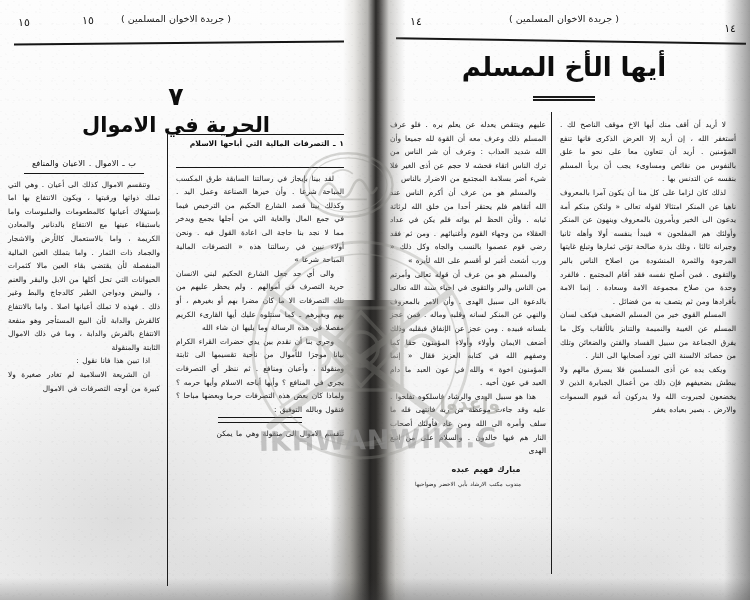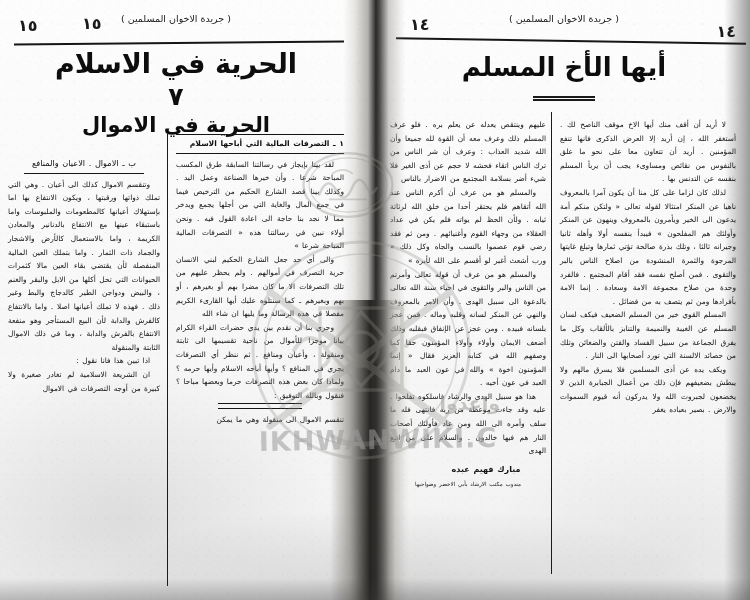--- a/index.html
+++ b/index.html
@@ -54,21 +54,21 @@
   
   .page{position:absolute;top:0;height:600px;}
   #page-left{left:0;width:352px;}
   #page-right{left:378px;width:372px;}
 
   .pg-header{
     position:absolute;left:0;right:0;top:12px;height:22px;
     color:#111;
   }
   .folio{
-    position:absolute;top:2px;font-size:16px;letter-spacing:1px;color:#1a1a1a;font-weight:bold;
+    position:absolute;top:2px;font-size:11px;letter-spacing:1px;color:#1a1a1a;
   }
   .running-title{
     position:absolute;left:0;right:0;top:1px;text-align:center;
     font-size:9.5px;color:#1a1a1a;letter-spacing:.3px;
   }
   .rule{
     position:absolute;height:0;border-top:2px solid #161616;
   }
   .rule.thin{border-top-width:1px;}
 
@@ -110,21 +110,21 @@
   .col p.noind{text-indent:0;}
   .col-divider{position:absolute;width:0;border-left:1.3px solid #1b1b1b;}
   .sec-head{
     direction:rtl;text-align:center;font-size:8.2px;font-weight:400;
     color:#0e0e0e;margin:3px 0 2px;letter-spacing:.2px;
   }
   .sec-rule{border-top:1.6px solid #161616;margin:1px 16px 4px;}
   .sec-rule.short{margin:1px 42px 4px;}
   .numbered{
     direction:rtl;text-align:right;font-size:7.6px;font-weight:700;color:#0e0e0e;
-    margin-bottom:2px;
+    margin-bottom:16px;
   }
   .sig{
     direction:rtl;text-align:center;font-size:8px;font-weight:700;
     color:#141414;margin-top:5px;letter-spacing:.5px;padding-left:36px;
   }
   .sig-sub{
     direction:rtl;text-align:center;font-size:5.6px;color:#222;margin-top:2px;
   }
 
   
@@ -167,21 +167,20 @@
 <div class="page" id="page-left">
 
   <div class="pg-header">
     <span class="folio" style="left:82px;">١٥</span>
     <span class="folio" style="left:18px;top:4px;">١٥</span>
     <span class="running-title">( جريدة الاخوان المسلمين )</span>
   </div>
 
   <div class="rule" style="left:14px;width:330px;top:42px;transform:rotate(-0.55deg);"></div>
 
-  <div class="title-main" style="top:48px;">الحرية في الاسلام</div>
   <div class="title-num" style="top:82px;">٧</div>
   <div class="title-sub" style="top:113px;">الحرية في الاموال</div>
 
   <div class="col-divider" style="left:167px;top:134px;height:452px;"></div>
 
   <div class="col" id="lp-right-col" style="left:176px;top:134px;width:168px;">
     <div class="rule thin" style="position:relative;left:0;width:168px;top:0;margin-bottom:2px;"></div>
     <div class="numbered">١ ـ التصرفات المالية التي أباحها الاسلام</div>
     <div class="rule thin" style="position:relative;left:0;width:168px;margin:1px 0 4px;"></div>
     <p>لقد بينا بإيجاز في رسالتنا السابقة طرق المكسب المباحة شرعا . وأن خيرها الصناعة وعمل اليد . وكذلك بينا قصد الشارع الحكيم من الترخيص فيما في جمع المال والغاية التي من أجلها يجمع ويدخر مما لا نجد بنا حاجة الى اعادة القول فيه . ونحن أولاء نبين في رسالتنا هذه « التصرفات المالية المباحة شرعا »</p>

